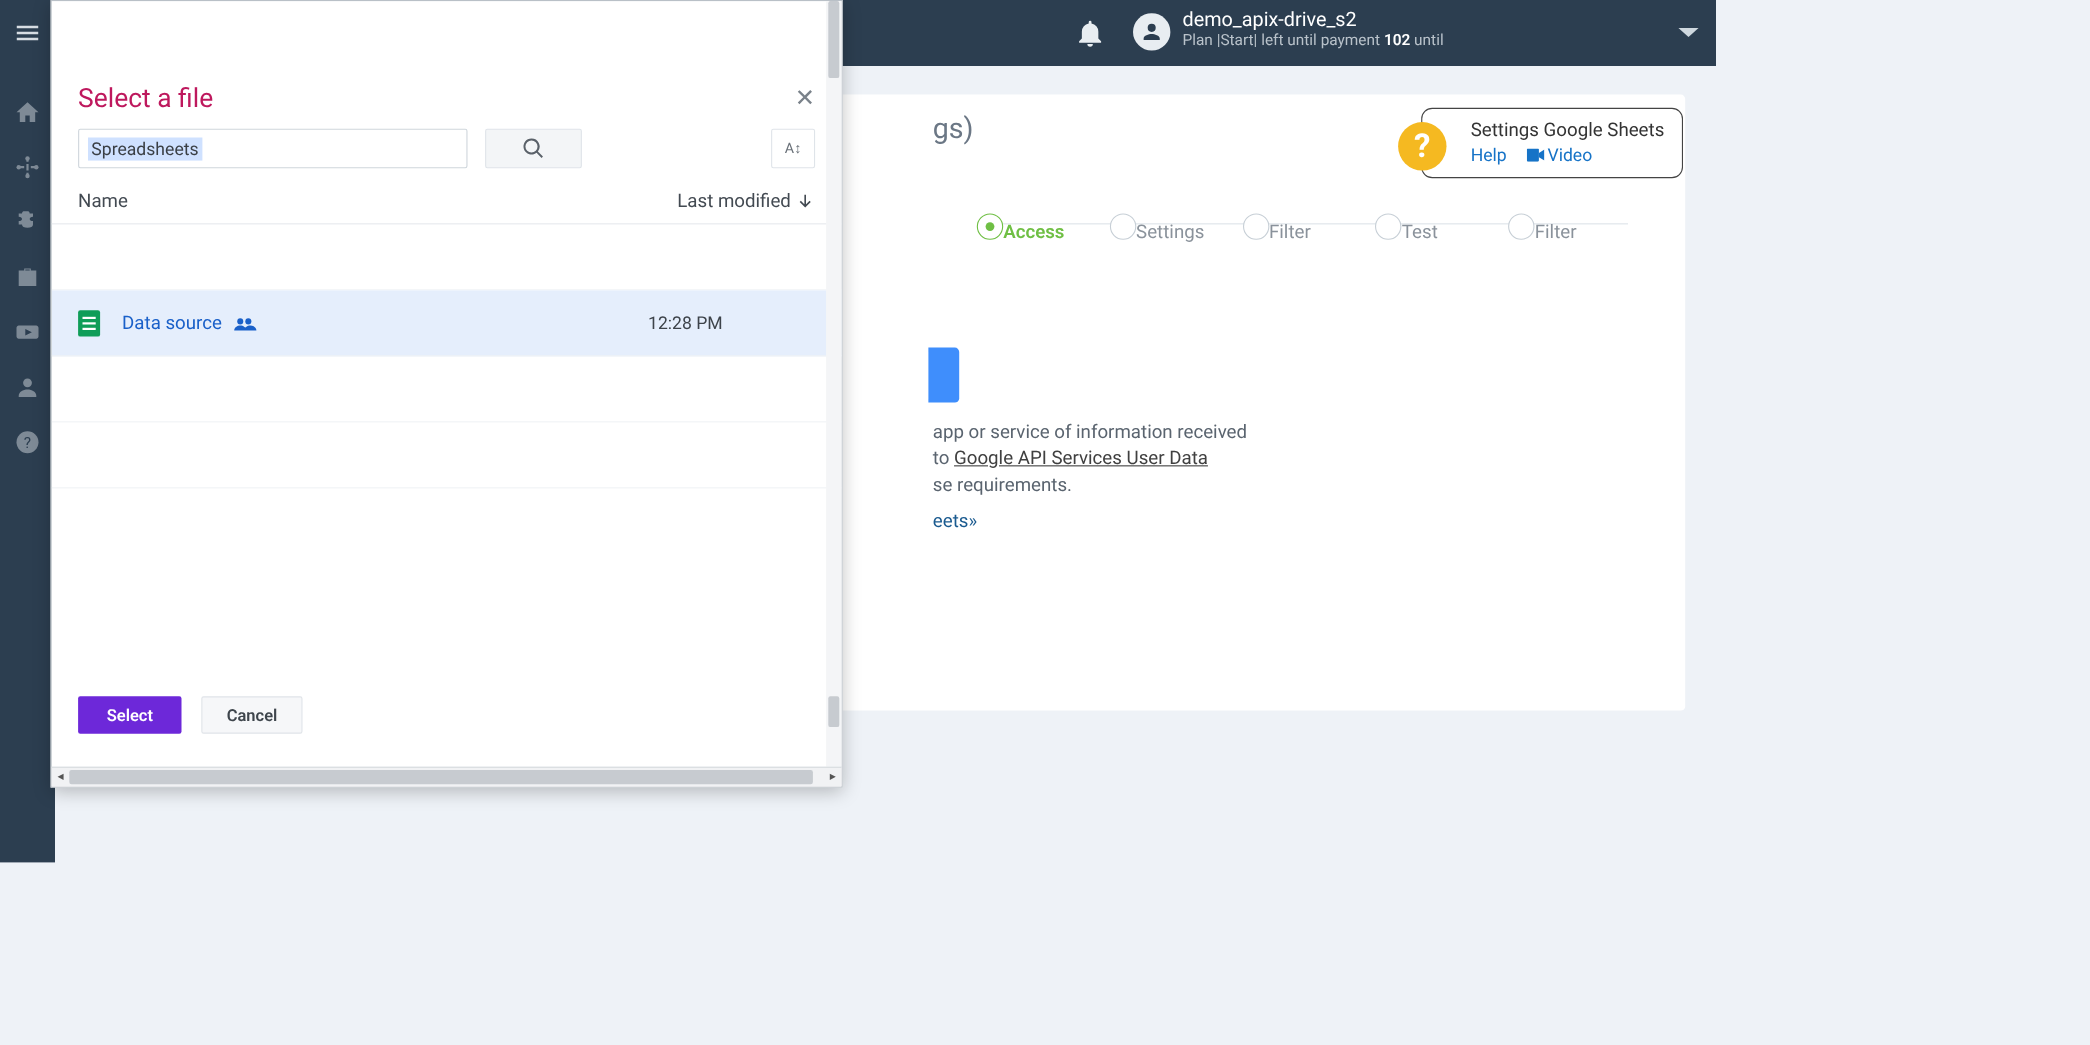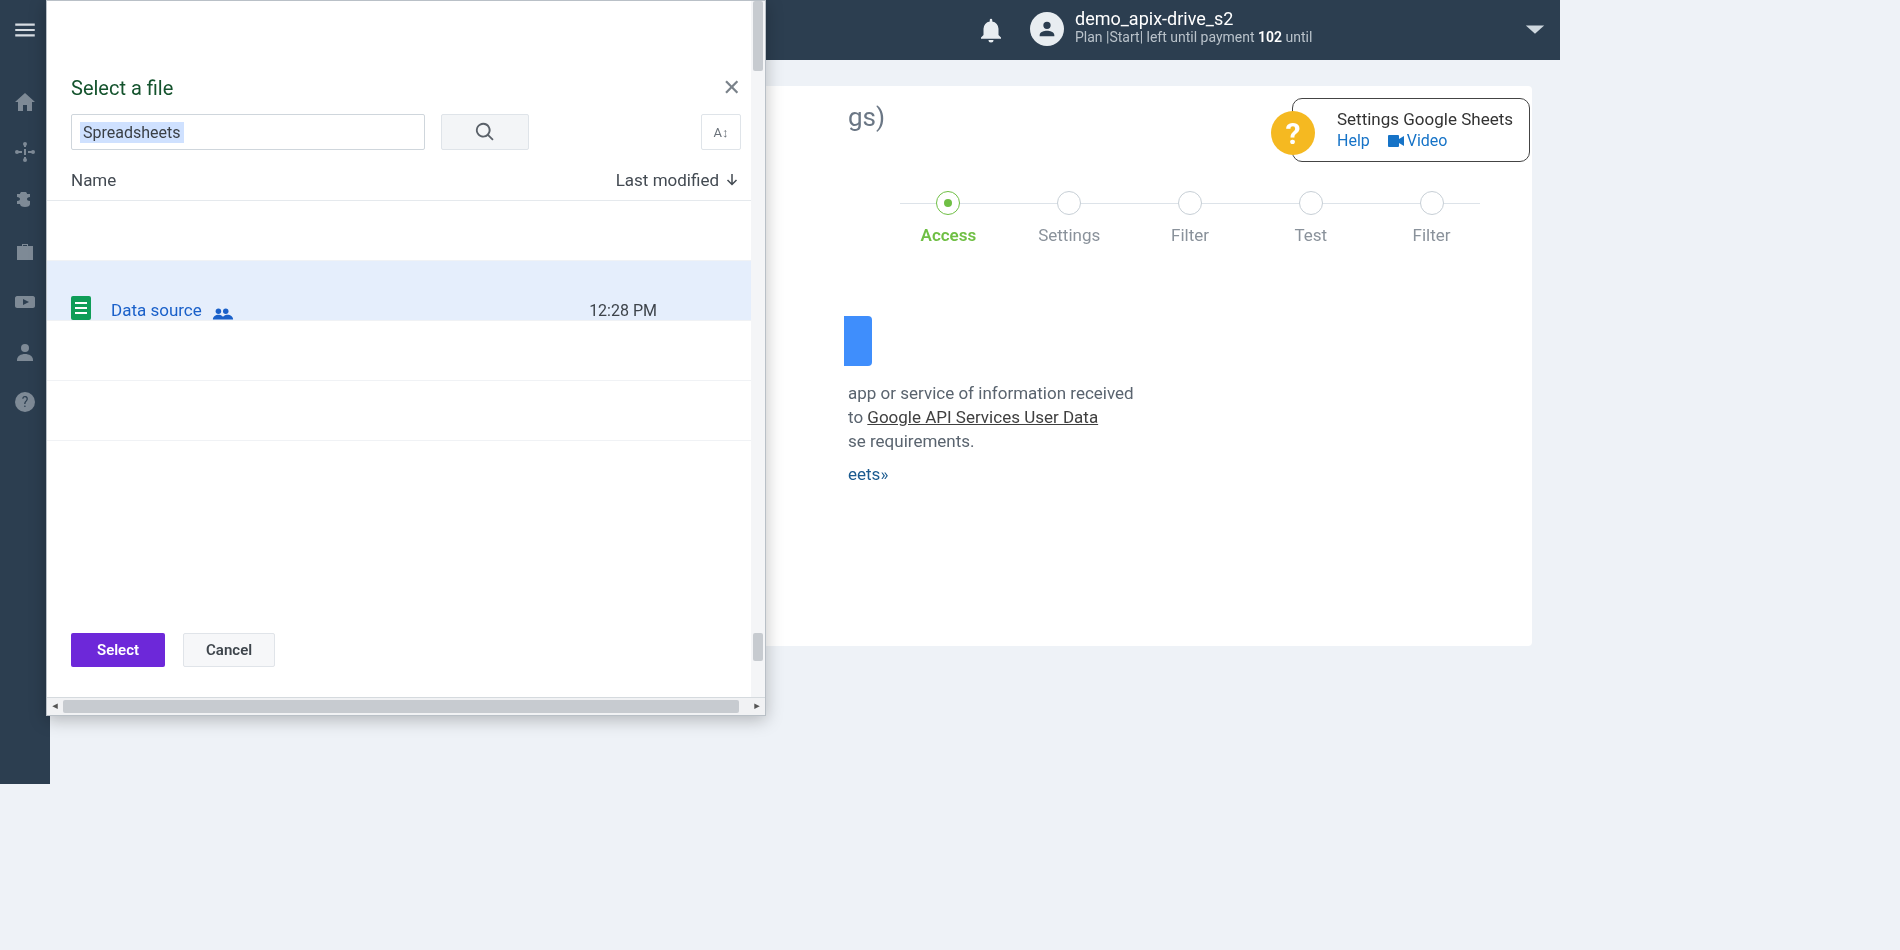--- a/index.html
+++ b/index.html
@@ -28,21 +28,21 @@
 
 .sidebar { position:absolute; top:60px; left:0; width:50px; bottom:0; background:#2c3e50; display:flex; flex-direction:column; align-items:center; padding-top:30px; gap:26px; z-index:4; }
 .sidebar .sicon { width:24px; height:24px; fill:#7e8a96; cursor:pointer; }
 
 
 .content-area { position:absolute; top:60px; left:50px; right:0; bottom:0; }
 .page-card { position:absolute; top:26px; left:38px; right:28px; background:#fff; border-radius:4px; padding:30px 40px 60px; min-height:560px; }
 .page-title-partial { font-size:26px; color:#6b7785; position:absolute; left:760px; top:16px; }
 .step-track { position:absolute; top:105px; left:800px; right:40px; display:flex; align-items:flex-start; }
 .step-line { position:absolute; top:12px; left:12px; right:12px; height:1px; background:#dde3e9; }
-.step { position:relative; flex:1; display:flex; flex-direction:column; align-items:center; }
+.step { position:relative; flex:1; display:flex; flex-direction:row; align-items:center; }
 .step .circle { width:24px; height:24px; border-radius:50%; border:1px solid #c7cfd6; background:#fff; display:flex; align-items:center; justify-content:center; }
 .step.active .circle { border:1px solid #6fbf44; }
 .step.active .circle::after { content:""; width:8px; height:8px; border-radius:50%; background:#6fbf44; }
 .step .lbl { margin-top:10px; font-size:17px; color:#8a929b; }
 .step.active .lbl { color:#6fbf44; font-weight:600; }
 .blue-btn-frag { position:absolute; left:756px; top:230px; width:28px; height:50px; background:#3f8efc; border-radius:0 4px 4px 0; }
 .policy-text { position:absolute; left:760px; top:296px; font-size:17px; color:#5a646f; line-height:1.4; }
 .policy-text a { color:#404040; text-decoration:underline; }
 .link-frag { position:absolute; left:760px; top:378px; font-size:17px; color:#1a5a8f; }
 .link-frag .arr { color:#1a5a8f; }
@@ -52,35 +52,35 @@
 .help-bubble .qcirc { position:absolute; left:-22px; top:12px; width:44px; height:44px; border-radius:50%; background:#f5b921; color:#fff; font-size:30px; font-weight:700; display:flex; align-items:center; justify-content:center; }
 .help-bubble .line1 { font-size:17px; color:#333; }
 .help-bubble .links { margin-top:2px; }
 .help-bubble .links a { color:#1673c7; font-size:16px; text-decoration:none; margin-right:14px; }
 .help-bubble .vidico { display:inline-block; vertical-align:middle; margin-right:3px; }
 
 
 .picker { position:absolute; left:46px; top:0; width:720px; height:716px; background:#fff; border:1px solid #b9c0c7; box-shadow:0 4px 16px rgba(0,0,0,.25); z-index:50; display:flex; flex-direction:column; }
 .picker-white-top { height:64px; border-bottom:0; }
 .picker-head { display:flex; align-items:center; justify-content:space-between; padding:10px 24px 0; }
-.picker-head h2 { font-size:20px; font-weight:400; color:#14532d; }
+.picker-head h2 { font-size:24px; font-weight:400; color:#be185d; }
 .picker-head .close { font-size:22px; color:#7a828a; cursor:pointer; }
 .picker-tools { display:flex; align-items:center; padding:14px 24px 10px; gap:16px; }
 .search-wrap { width:354px; height:36px; border:1px solid #cfd6dc; border-radius:2px; display:flex; align-items:center; padding:0 8px; }
 .search-wrap span { background:#cfe1ff; color:#3a3f45; padding:1px 3px; }
 .tool-btn { width:88px; height:36px; background:#f3f5f7; border:1px solid #dfe4e9; border-radius:2px; display:flex; align-items:center; justify-content:center; cursor:pointer; }
 .tool-btn svg { width:22px; height:22px; fill:#5a6169; }
 .sort-btn { margin-left:auto; width:40px; height:36px; background:#fff; border:1px solid #dfe4e9; border-radius:2px; display:flex; align-items:center; justify-content:center; cursor:pointer; font-size:13px; color:#6a7179; }
 .cols { display:flex; padding:10px 24px; color:#434a52; font-size:17px; border-bottom:1px solid #e5e9ed; }
 .cols .cname { flex:1; }
 .cols .cmod { display:flex; align-items:center; gap:4px; cursor:pointer; }
 .cols .cmod svg { width:18px; height:18px; stroke:#434a52; fill:none; stroke-width:2; }
 .rows { flex:1; overflow:auto; }
 .prow { display:flex; align-items:center; height:60px; padding:0 24px; border-bottom:1px solid #f0f2f5; }
-.prow.sel { background:#e5eefc;align-items:flex-end; }
+.prow.sel { background:#e5eefc; }
 .prow.empty { border-bottom:1px solid #f0f2f5; }
 .sheet-ico { width:20px; height:24px; background:#0f9d58; border-radius:2px; position:relative; margin-right:20px; }
 .sheet-ico::after { content:""; position:absolute; left:4px; top:6px; right:4px; bottom:6px; background:linear-gradient(#fff,#fff) 0 0/100% 2px no-repeat,linear-gradient(#fff,#fff) 0 50%/100% 2px no-repeat,linear-gradient(#fff,#fff) 0 100%/100% 2px no-repeat; }
 .prow .fname { color:#1a60c9; font-size:17px; }
 .prow .share-ico { margin-left:10px; width:22px; height:14px; fill:#1a60c9; }
 .prow .time { margin-left:auto; color:#3d434a; font-size:16px; margin-right:84px; }
 .picker-foot { padding:14px 24px 30px; display:flex; gap:18px; border-top:0; }
 .btn-primary { background:#6d28d9; color:#fff; border:none; height:34px; padding:0 26px; font-size:15px; font-weight:600; border-radius:2px; cursor:pointer; }
 .btn-secondary { background:#f6f7f9; color:#3e454c; border:1px solid #e0e4e9; height:34px; padding:0 22px; font-size:15px; font-weight:600; border-radius:2px; cursor:pointer; }
 .hscroll { height:18px; background:#f1f2f4; border-top:1px solid #d5dade; position:relative; }

